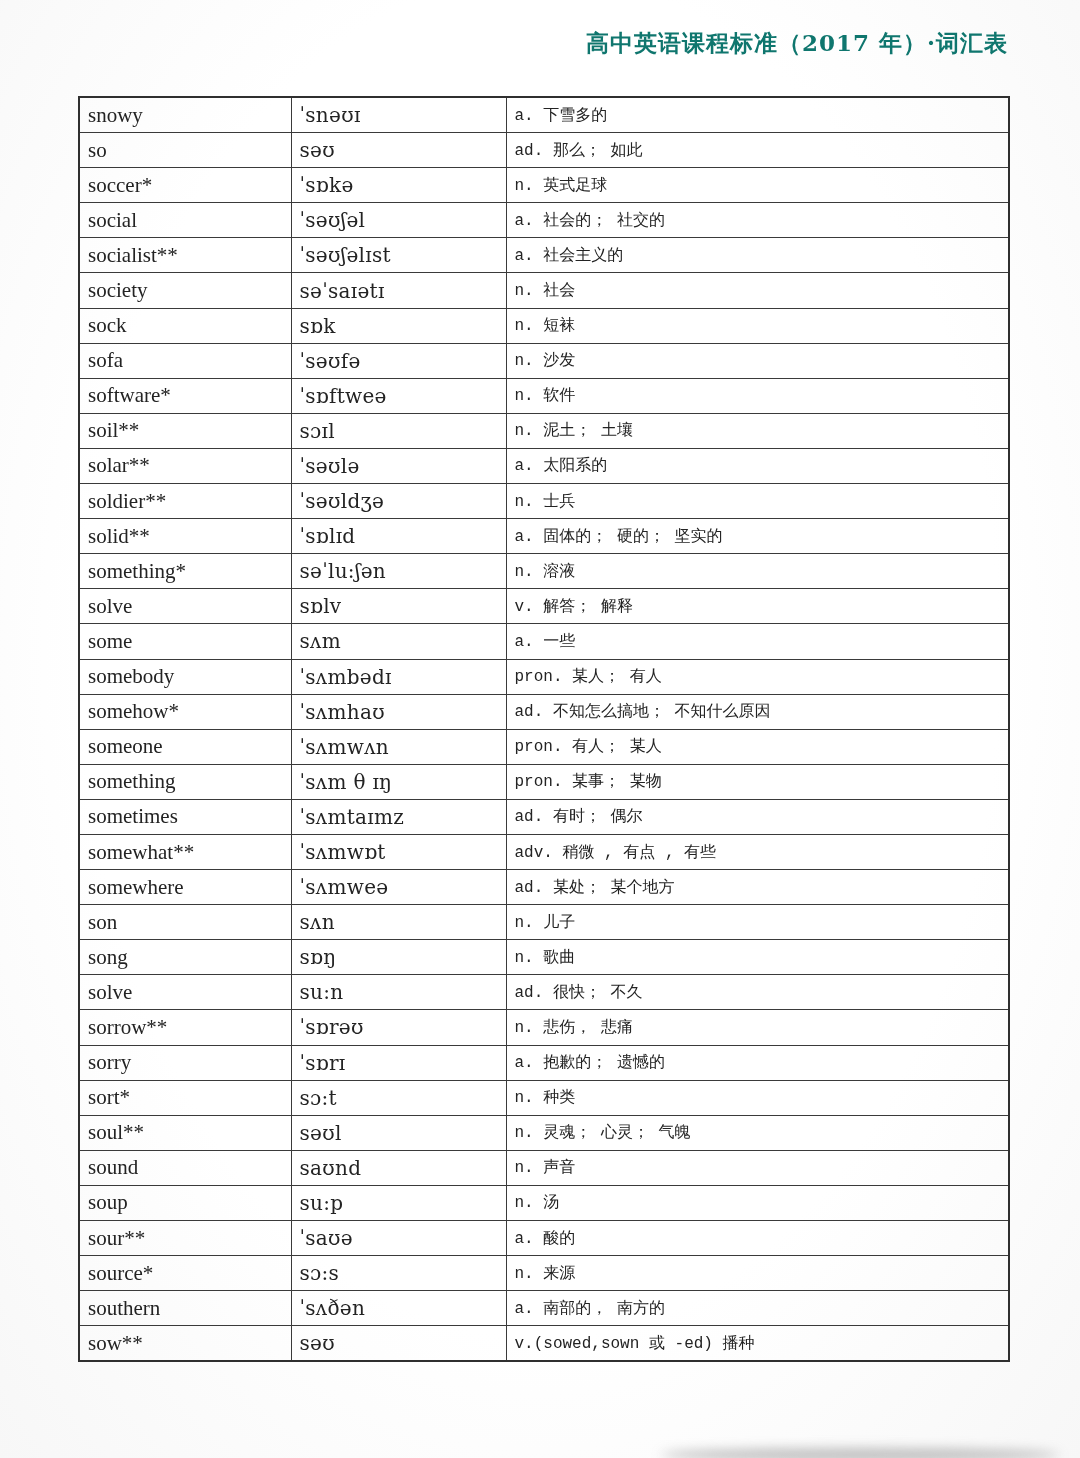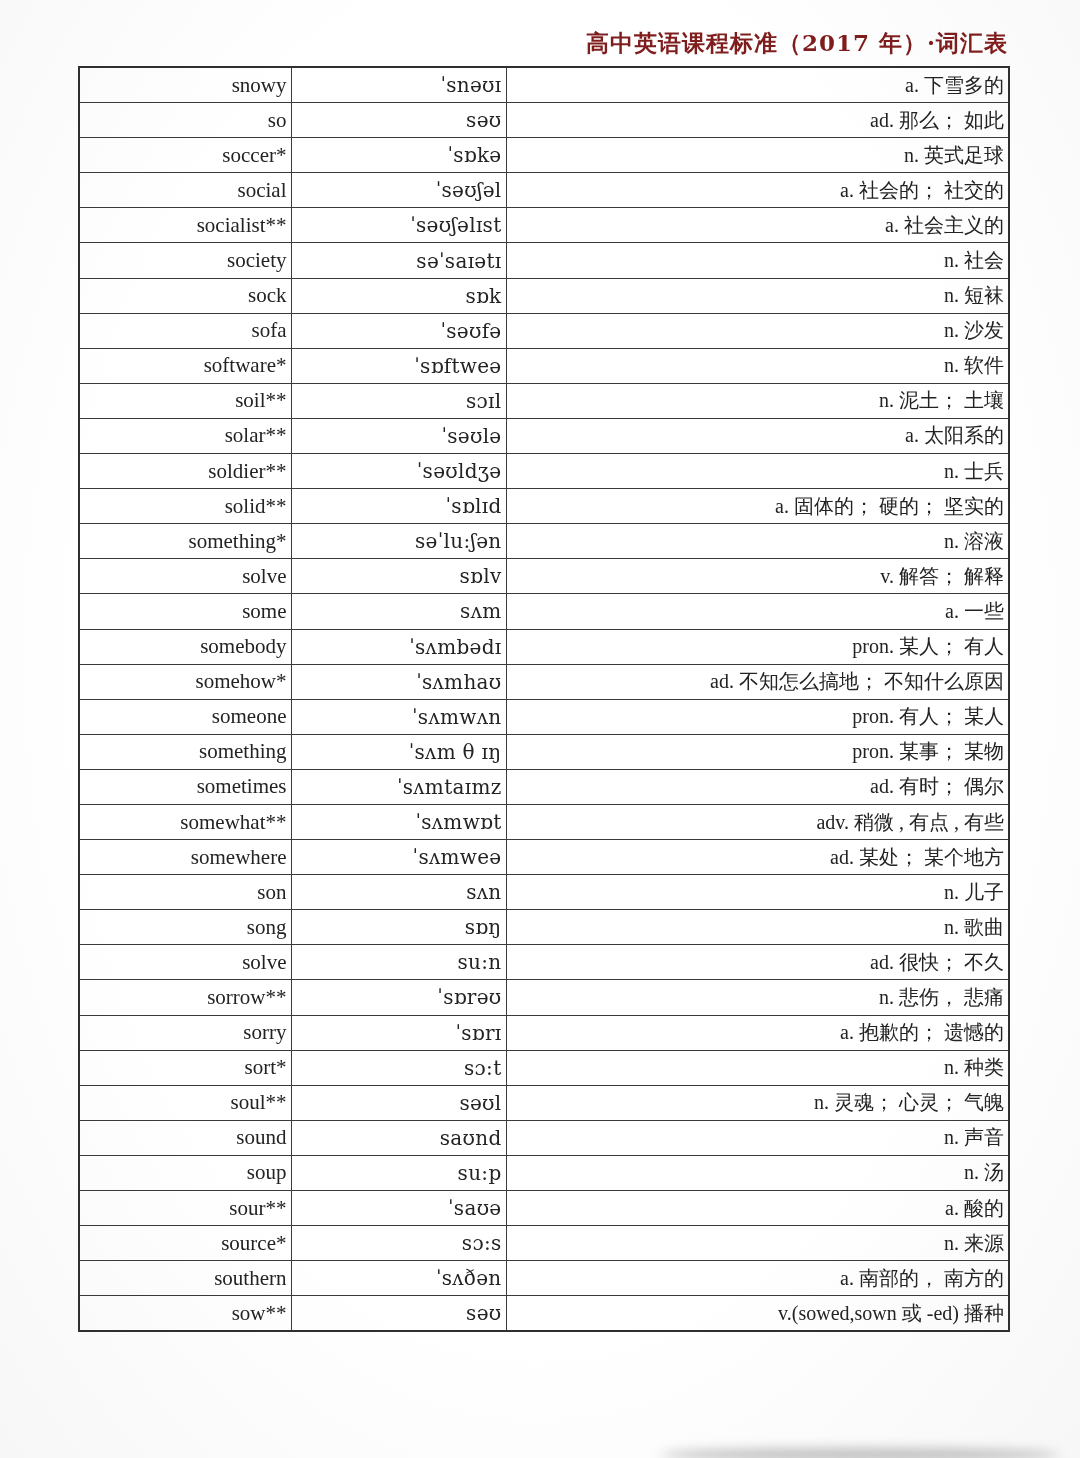--- a/index.html
+++ b/index.html
@@ -13,32 +13,31 @@
     background: radial-gradient(ellipse at 50% 45%, #ffffff 60%, #f7f7f7 100%);
     font-family: "Liberation Serif", "DejaVu Serif", serif;
     overflow: hidden;
   }
   .page-header {
     position: absolute;
     top: 28px;
     right: 72px;
     font-size: 23px;
     font-weight: 600;
-    color: #7f1d1d;
+    color: #0f766e;
     letter-spacing: 1px;
     font-family: "DejaVu Serif", "Liberation Serif", serif;
   }
   table.vocab {
     position: absolute;
     left: 78px;
-    top: 66px;
+    top: 96px;
     width: 930px;
     border-collapse: collapse;
     table-layout: fixed;
-    text-align: right;
   }
   table.vocab col.c-word { width: 212px; }
   table.vocab col.c-ipa  { width: 215px; }
   table.vocab col.c-def  { width: 503px; }
   table.vocab td {
     border: 1.6px solid #3a3a3a;
     height: 34.1px;
     padding: 0 4px 0 8px;
     vertical-align: middle;
     color: #232323;
@@ -50,22 +49,22 @@
     font-family: "Liberation Serif", "DejaVu Serif", serif;
     font-size: 21px;
   }
   td.ipa-cell {
     font-family: "DejaVu Serif", "Liberation Serif", serif;
     font-size: 20px;
     letter-spacing: 0.3px;
     margin-left: 40px;
   }
   td.def-cell {
-    font-size: 20px;
-    font-family: Liberation Serif, serif;
+    font-size: 16px;
+    font-family: Liberation Mono, monospace;
   }
   .bottom-shadow {
     position: absolute;
     bottom: -4px;
     left: 660px;
     width: 400px;
     height: 14px;
     background: #8f8f8f;
     border-radius: 50%;
     filter: blur(6px);

